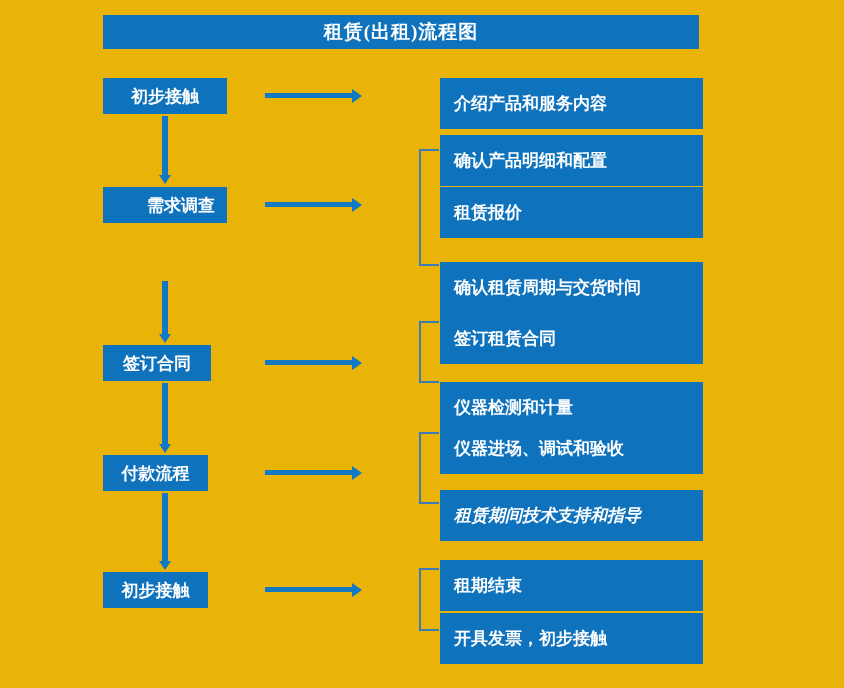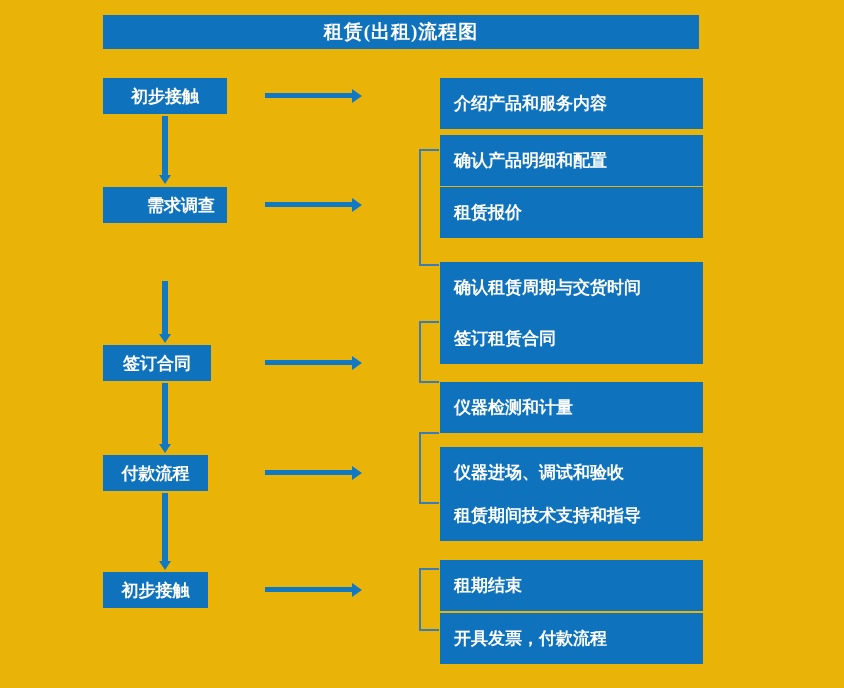--- a/index.html
+++ b/index.html
@@ -158,18 +158,18 @@
   <div class="bracket" style="top:321px; height:62px;"></div>
   <div class="bracket" style="top:432px; height:72px;"></div>
   <div class="bracket" style="top:568px; height:63px;"></div>
 
   <div class="node detail" style="top:78px;">介绍产品和服务内容</div>
   <div class="node detail" style="top:135px;">确认产品明细和配置</div>
   <div class="node detail" style="top:187px;font-family:Liberation Serif, serif;">租赁报价</div>
   <div class="node detail" style="top:262px;">确认租赁周期与交货时间</div>
   <div class="node detail" style="top:313px;">签订租赁合同</div>
   <div class="node detail" style="top:382px;">仪器检测和计量</div>
-  <div class="node detail" style="top:423px;margin-top:24px;">仪器进场、调试和验收</div>
-  <div class="node detail" style="top:490px;">租赁期间技术支持和指导</div>
+  <div class="node detail" style="top:423px;">仪器进场、调试和验收</div>
+  <div class="node detail" style="top:490px;font-style:italic;">租赁期间技术支持和指导</div>
   <div class="node detail" style="top:560px;">租期结束</div>
-  <div class="node detail" style="top:613px;">开具发票，付款流程</div>
+  <div class="node detail" style="top:613px;">开具发票，初步接触</div>
 
 </div>
 
 </body></html>

